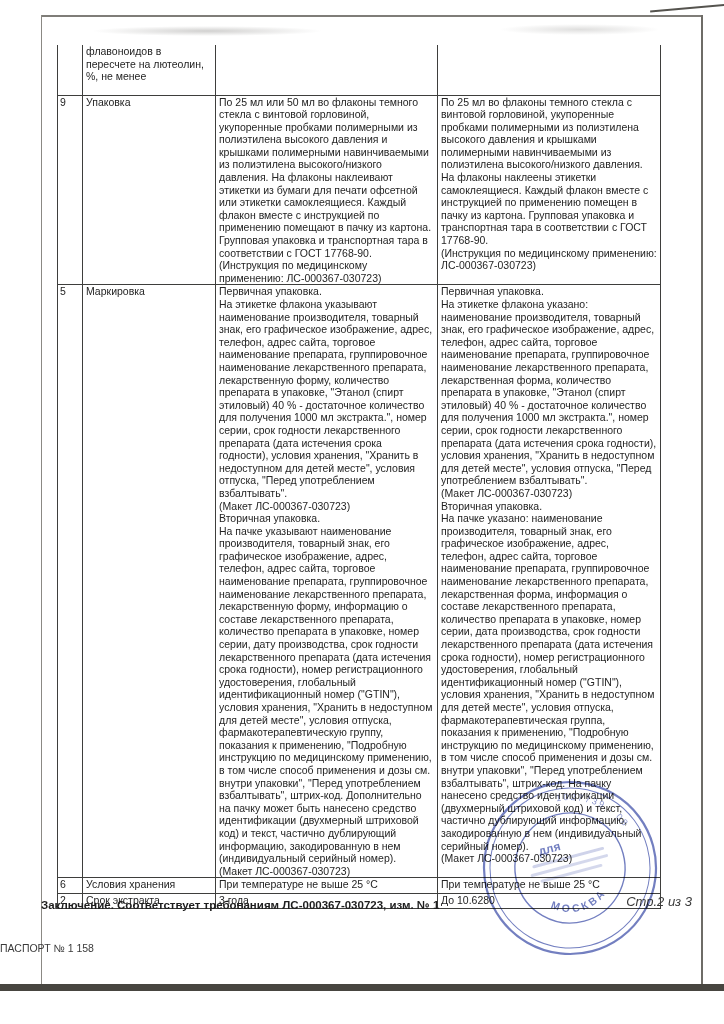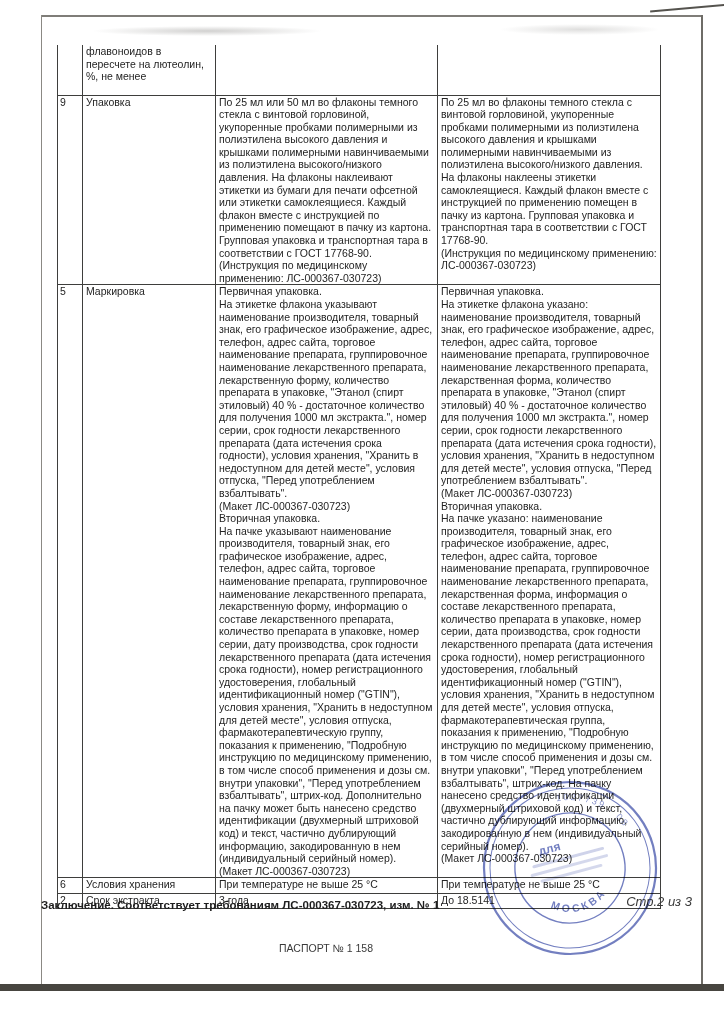--- a/index.html
+++ b/index.html
@@ -22,21 +22,21 @@
   .spec td.num{padding-left:2px;}
   .spec tr.cont td{border-top:none;}
   .spec tr.cont{height:50px;}
   .spec tr.r9{height:183px;}
   .spec tr.r10{height:588px;}
   .spec tr.r11{height:16px;}
   .spec tr.r12{height:15px;}
 
   .conclusion{position:absolute;left:41px;top:899px;width:661px;
               font-weight:bold;font-size:11.5px;color:#1e1e1e;}
-  .footer-center{position:absolute;left:0;top:942px;width:652px;text-align:center;font-size:10.5px;color:#3a3a3a;}
+  .footer-center{position:absolute;left:0;top:942px;width:652px;font-size:10.5px;color:#3a3a3a;}
   .footer-right{position:absolute;top:894px;right:32px;font-size:13px;color:#3a3a3a;font-style:italic;}
 
   
   .stamp{position:absolute;left:468px;top:768px;width:212px;height:208px;
          color:#3c4da8;mix-blend-mode:multiply;opacity:.72;}
   .stamp text{fill:currentColor;}
 </style>
 </head>
 <body>
 
@@ -91,21 +91,21 @@
       <tr class="r11">
         <td class="num">6</td>
         <td>Условия хранения</td>
         <td>При температуре не выше 25 °С</td>
         <td>При температуре не выше 25 °С</td>
       </tr>
       <tr class="r12">
         <td class="num">2</td>
         <td>Срок экстракта</td>
         <td>3 года</td>
-        <td>До 18.5141</td>
+        <td>До 10.6280</td>
       </tr>
     </tbody>
   </table>
 
   <div class="conclusion">Заключение. Соответствует требованиям ЛС-000367-030723, изм. № 1</div>
 
   <div class="footer-center">ПАСПОРТ № 1 158</div>
   <div class="footer-right">Стр.2 из 3</div>
 
   <svg class="stamp" viewBox="0 0 212 208" xmlns="http://www.w3.org/2000/svg">

